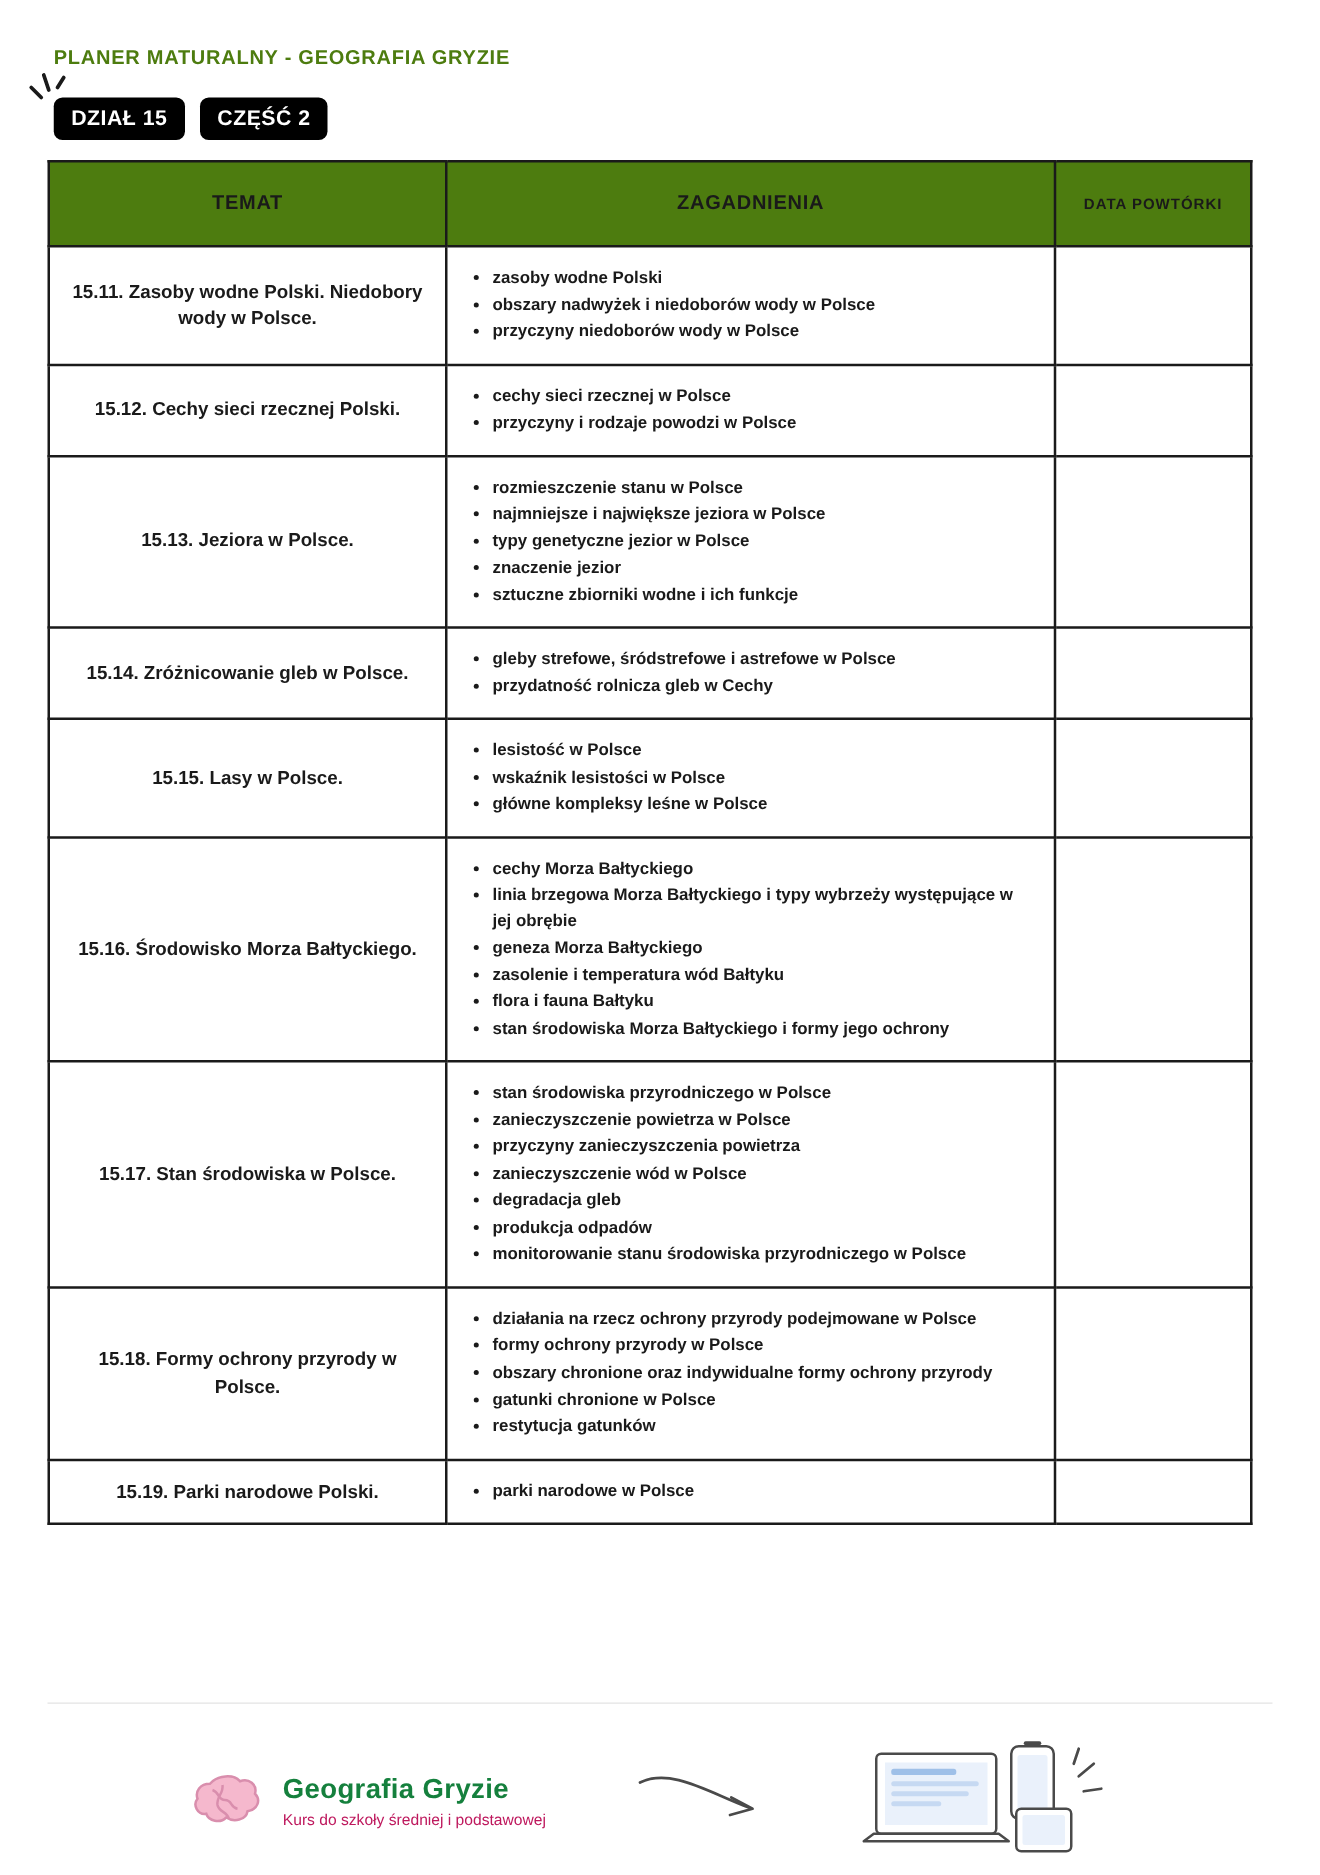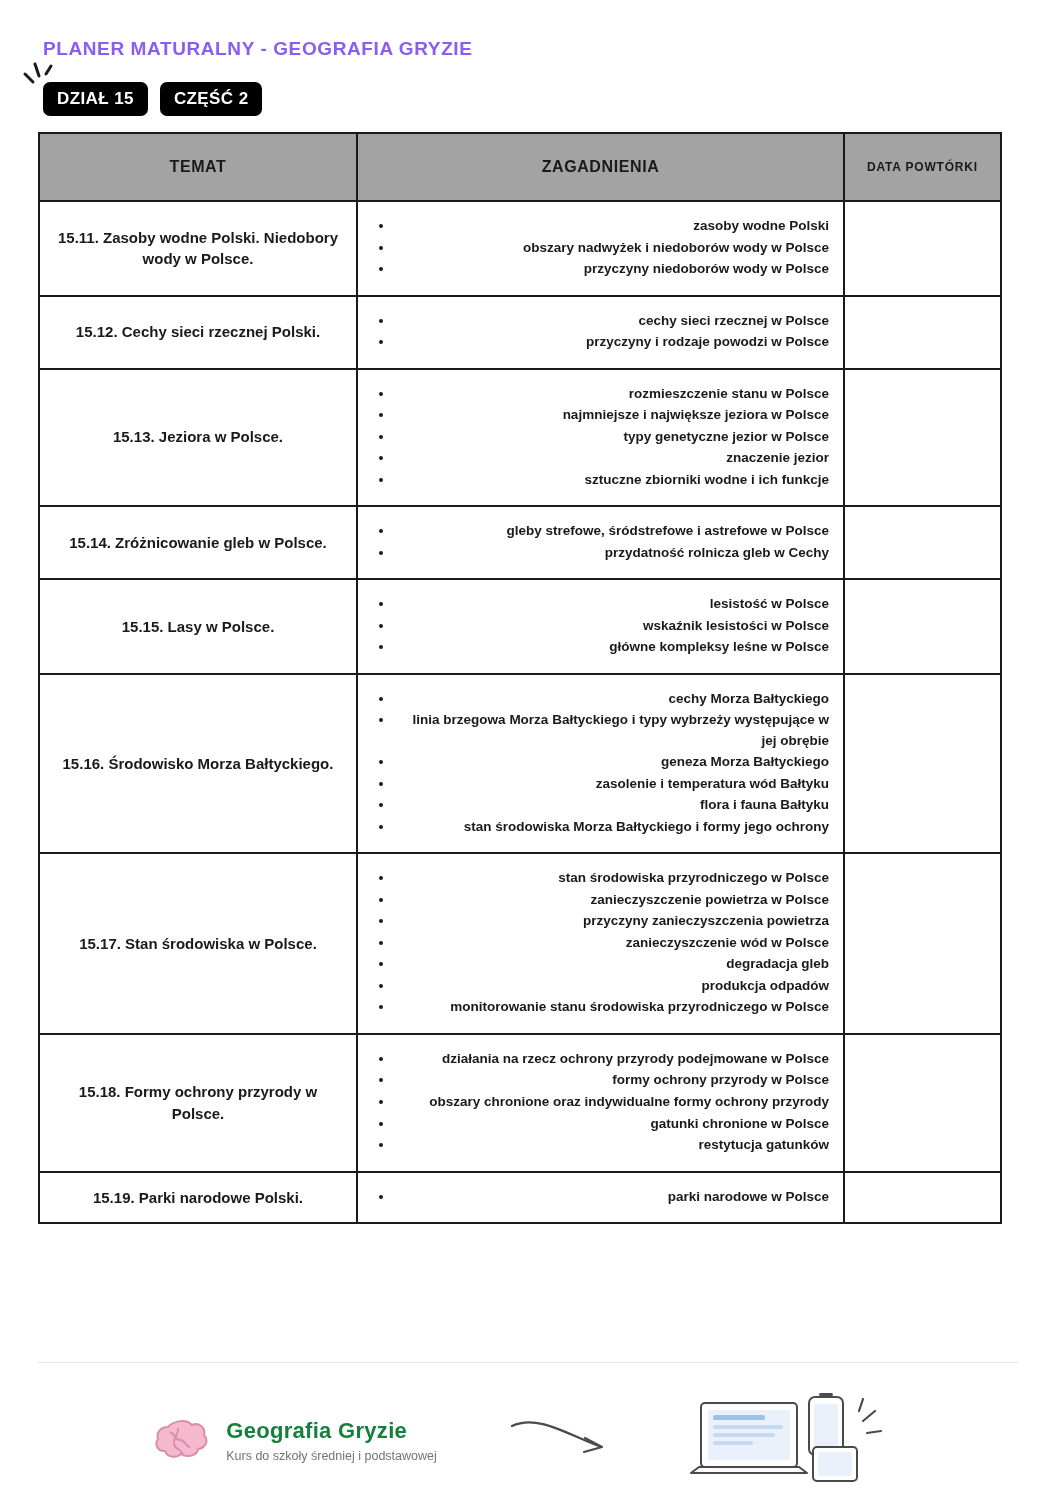--- a/index.html
+++ b/index.html
@@ -18,24 +18,24 @@
   .page {
     width: 1056px;
     height: 1500px;
     box-sizing: border-box;
     padding: 30px 38px 0 38px;
     position: relative;
   }
 
   
   .doc-title {
-    font-size: 19px;
+    font-size: 16px;
     font-weight: bold;
     letter-spacing: 0.6px;
-    color: #8b5cf6;
+    color: #4d7c0f;
     margin: 8px 0 0 5px;
   }
 
   .badge-row {
     display: flex;
     align-items: center;
     gap: 12px;
     margin-top: 22px;
     margin-left: 5px;
     position: relative;
@@ -64,21 +64,21 @@
     margin-top: 16px;
     border-collapse: collapse;
     width: 962px;
     table-layout: fixed;
   }
   table.planner th, table.planner td {
     border: 2px solid #1a1a1a;
     vertical-align: middle;
   }
   thead th {
-    background: #a3a3a3;
+    background: #4d7c0f;
     font-size: 16px;
     font-weight: bold;
     letter-spacing: 0.6px;
     padding: 24px 6px;
     text-align: center;
   }
   thead th.col-date {
     font-size: 12px;
     letter-spacing: 0.8px;
   }
@@ -88,21 +88,20 @@
 
   td.topic {
     text-align: center;
     font-size: 15px;
     font-weight: bold;
     padding: 14px 16px;
     line-height: 1.45;
   }
   td.issues {
     padding: 14px 14px 14px 10px;
-    text-align: right;
   }
   td.issues ul {
     margin: 0;
     padding-left: 26px;
   }
   td.issues li {
     font-size: 13.5px;
     font-weight: bold;
     line-height: 1.52;
     margin: 0 0 1px 0;
@@ -136,21 +135,21 @@
   }
   .brand-text .brand-name {
     font-size: 22px;
     font-weight: bold;
     color: #15803d;
     letter-spacing: 0.3px;
     line-height: 1.1;
   }
   .brand-text .brand-sub {
     font-size: 12.5px;
-    color: #737373;
+    color: #be185d;
     margin-top: 5px;
   }
   .arrow-wrap { width: 110px; height: 50px; }
   .devices-wrap { width: 215px; height: 100px; }
 </style>
 </head>
 <body>
 
 <div class="page">
 

